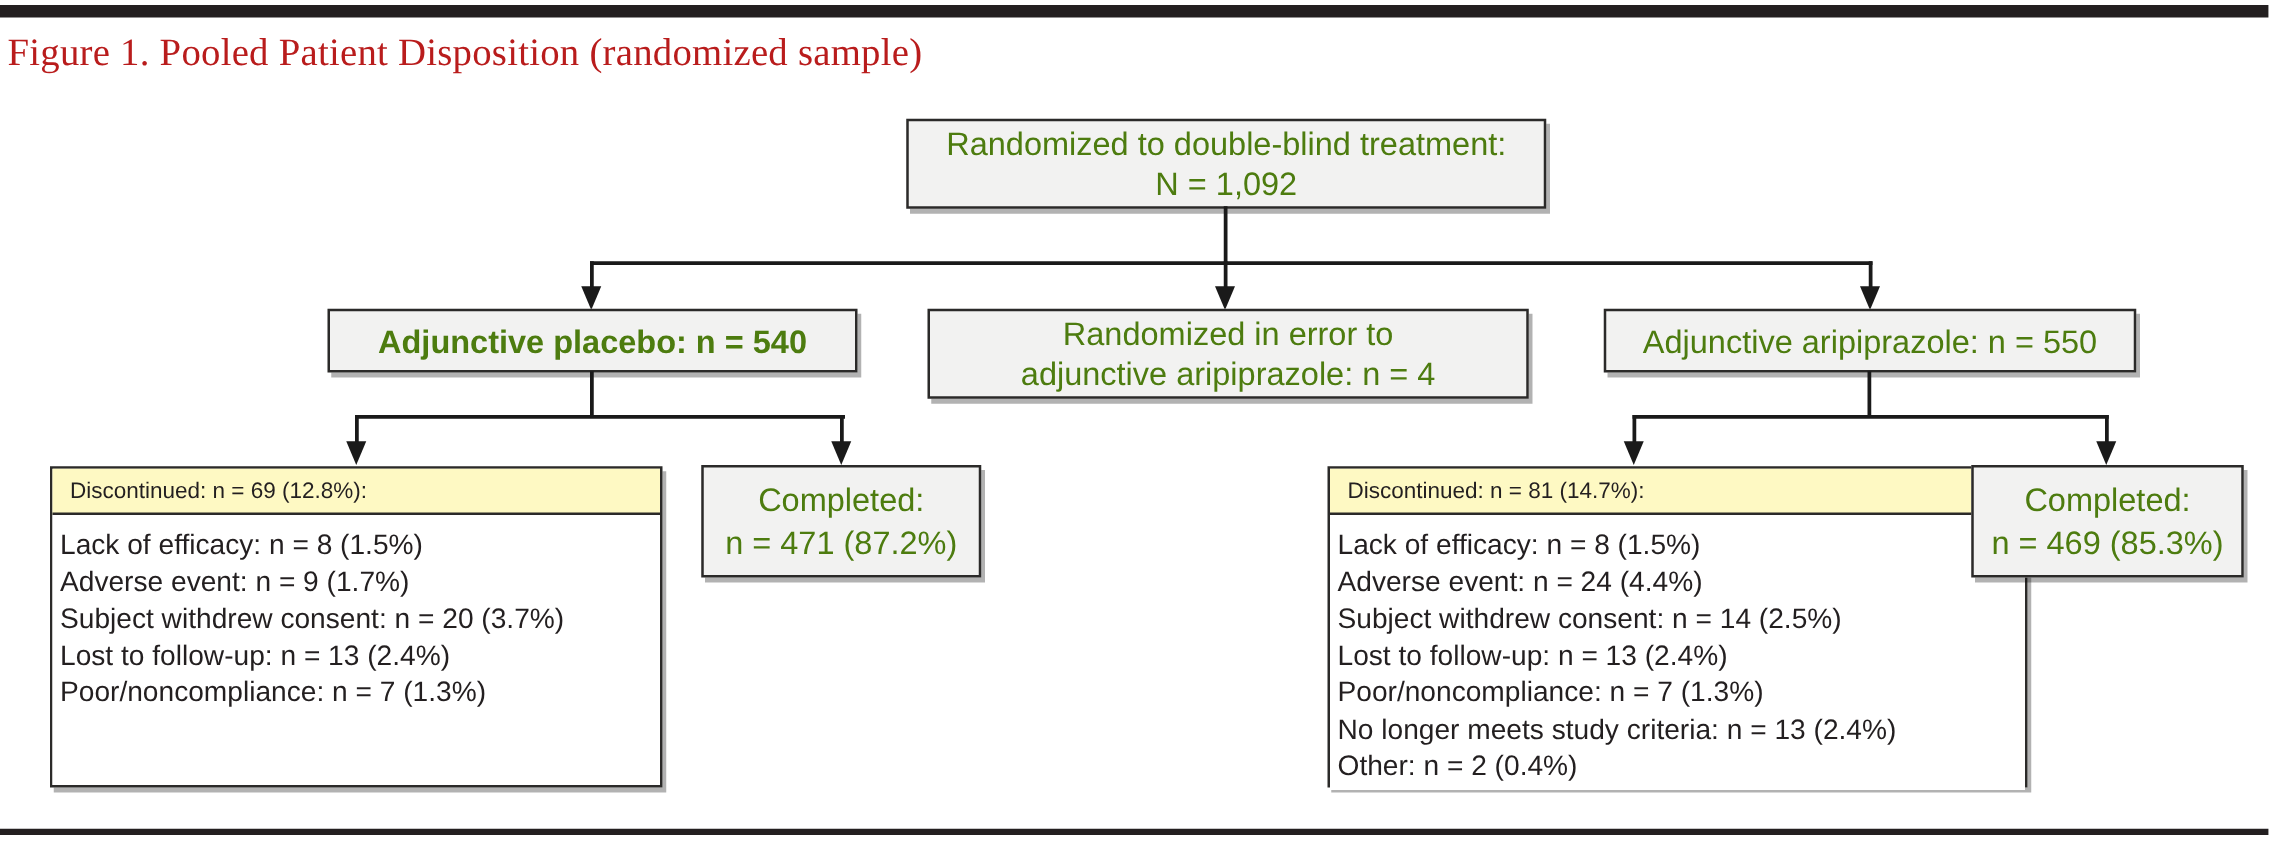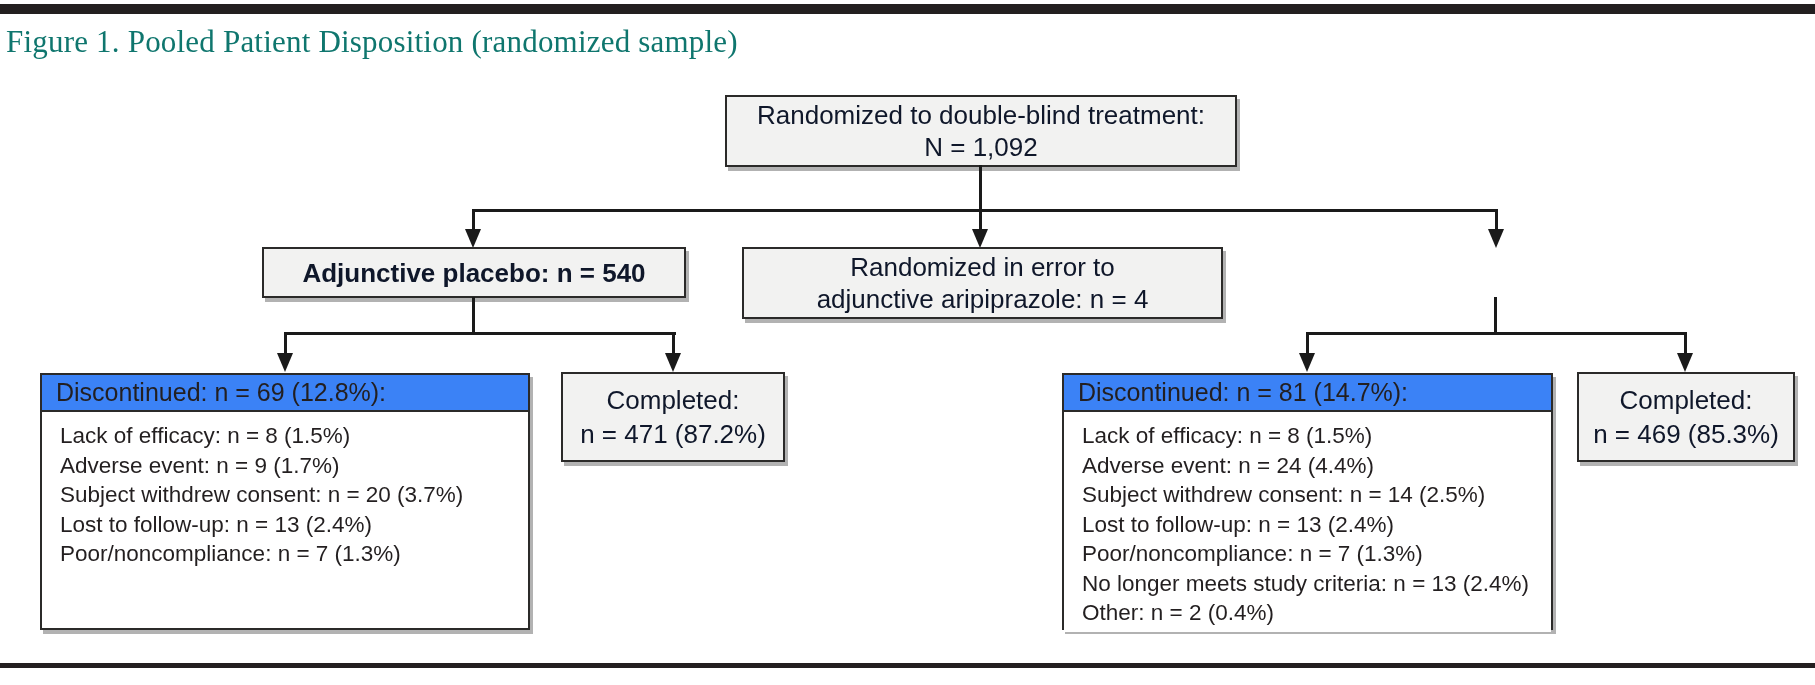--- a/index.html
+++ b/index.html
@@ -4,48 +4,48 @@
 <style>
   html,body{margin:0;padding:0;background:#fff;}
   .figure{
     position:relative;width:1815px;height:685px;background:#ffffff;
     font-family:"Liberation Sans",sans-serif;color:#231f20;overflow:hidden;
   }
   .top-bar{position:absolute;left:0;top:4px;width:1815px;height:10px;background:#231f20;}
   .bottom-rule{position:absolute;left:0;top:663px;width:1815px;height:5px;background:#231f20;}
   .fig-title{
     position:absolute;left:6px;top:24px;
-    font-family:"Liberation Serif",serif;font-size:31px;font-weight:normal;color:#0f766e;
+    font-family:"Liberation Serif",serif;font-size:31px;font-weight:normal;color:#b91c1c;
     white-space:nowrap;letter-spacing:0.2px;
   }
   .box{
     position:absolute;box-sizing:border-box;background:#f2f2f1;
     border:2px solid #2b2a29;box-shadow:3px 4px 0 rgba(0,0,0,0.30);
     display:flex;align-items:center;justify-content:center;
-    text-align:center;font-size:26px;line-height:32px;color:#0f172a;
+    text-align:center;font-size:26px;line-height:32px;color:#4d7c0f;
   }
   .box .ln2{display:block;}
   .node-randomized{left:725px;top:95px;width:512px;height:72px;}
   .node-placebo{left:262px;top:247px;width:424px;height:51px;font-weight:bold;}
   .node-error{left:742px;top:247px;width:481px;height:72px;}
   .node-arip{left:1283px;top:247px;width:426px;height:51px;}
   .node-comp-left{left:561px;top:372px;width:224px;height:90px;line-height:34px;}
   .node-comp-right{left:1577px;top:372px;width:218px;height:90px;line-height:34px;}
   .disc{
     position:absolute;box-sizing:border-box;background:#ffffff;
     border:2px solid #2b2a29;box-shadow:3px 4px 0 rgba(0,0,0,0.30);
     display:flex;flex-direction:column;align-items:stretch;text-align:left;
   }
   .disc-left{left:40px;top:373px;width:490px;height:257px;}
-  .disc-right{left:1062px;top:373px;width:491px;height:257px;}
+  .disc-right{left:1062px;top:373px;width:560px;height:257px;}
   .disc-header{
-    background:#3b82f6;border-bottom:2px solid #2b2a29;
-    font-size:25px;line-height:31px;padding:2px 13px 2px 14px;white-space:nowrap;
+    background:#fef9c3;border-bottom:2px solid #2b2a29;
+    font-size:18px;line-height:31px;padding:2px 13px 2px 14px;white-space:nowrap;
   }
-  .disc-body{flex:1;background:#ffffff;padding:9px 10px 4px 18px;}
+  .disc-body{flex:1;background:#ffffff;padding:9px 10px 4px 6px;}
   .disc-item{font-size:22.5px;line-height:29.5px;white-space:nowrap;}
   .ln{position:absolute;background:#1a1a1a;}
   .arr{
     position:absolute;width:0;height:0;
     border-left:8px solid transparent;border-right:8px solid transparent;
     border-top:19px solid #1a1a1a;
   }
 </style>
 </head>
 <body>
@@ -73,20 +73,23 @@
   <div class="arr" style="left:1488px;top:229px;"></div>
 
   <div class="box node-placebo">
     <span>Adjunctive placebo: n = 540</span>
   </div>
   <div class="box node-error">
     <span>
       <span>Randomized in error to</span>
       <span class="ln2">adjunctive aripiprazole: n = 4</span>
     </span>
+  </div>
+  <div class="box node-arip">
+    <span>Adjunctive aripiprazole: n = 550</span>
   </div>
 
   <div class="ln" style="left:472px;top:297px;width:3px;height:37px;"></div>
   <div class="ln" style="left:284px;top:332px;width:392px;height:3px;"></div>
   <div class="ln" style="left:284px;top:332px;width:3px;height:23px;"></div>
   <div class="arr" style="left:277px;top:353px;"></div>
   <div class="ln" style="left:672px;top:332px;width:3px;height:23px;"></div>
   <div class="arr" style="left:665px;top:353px;"></div>
 
   <div class="ln" style="left:1494px;top:297px;width:3px;height:37px;"></div>

